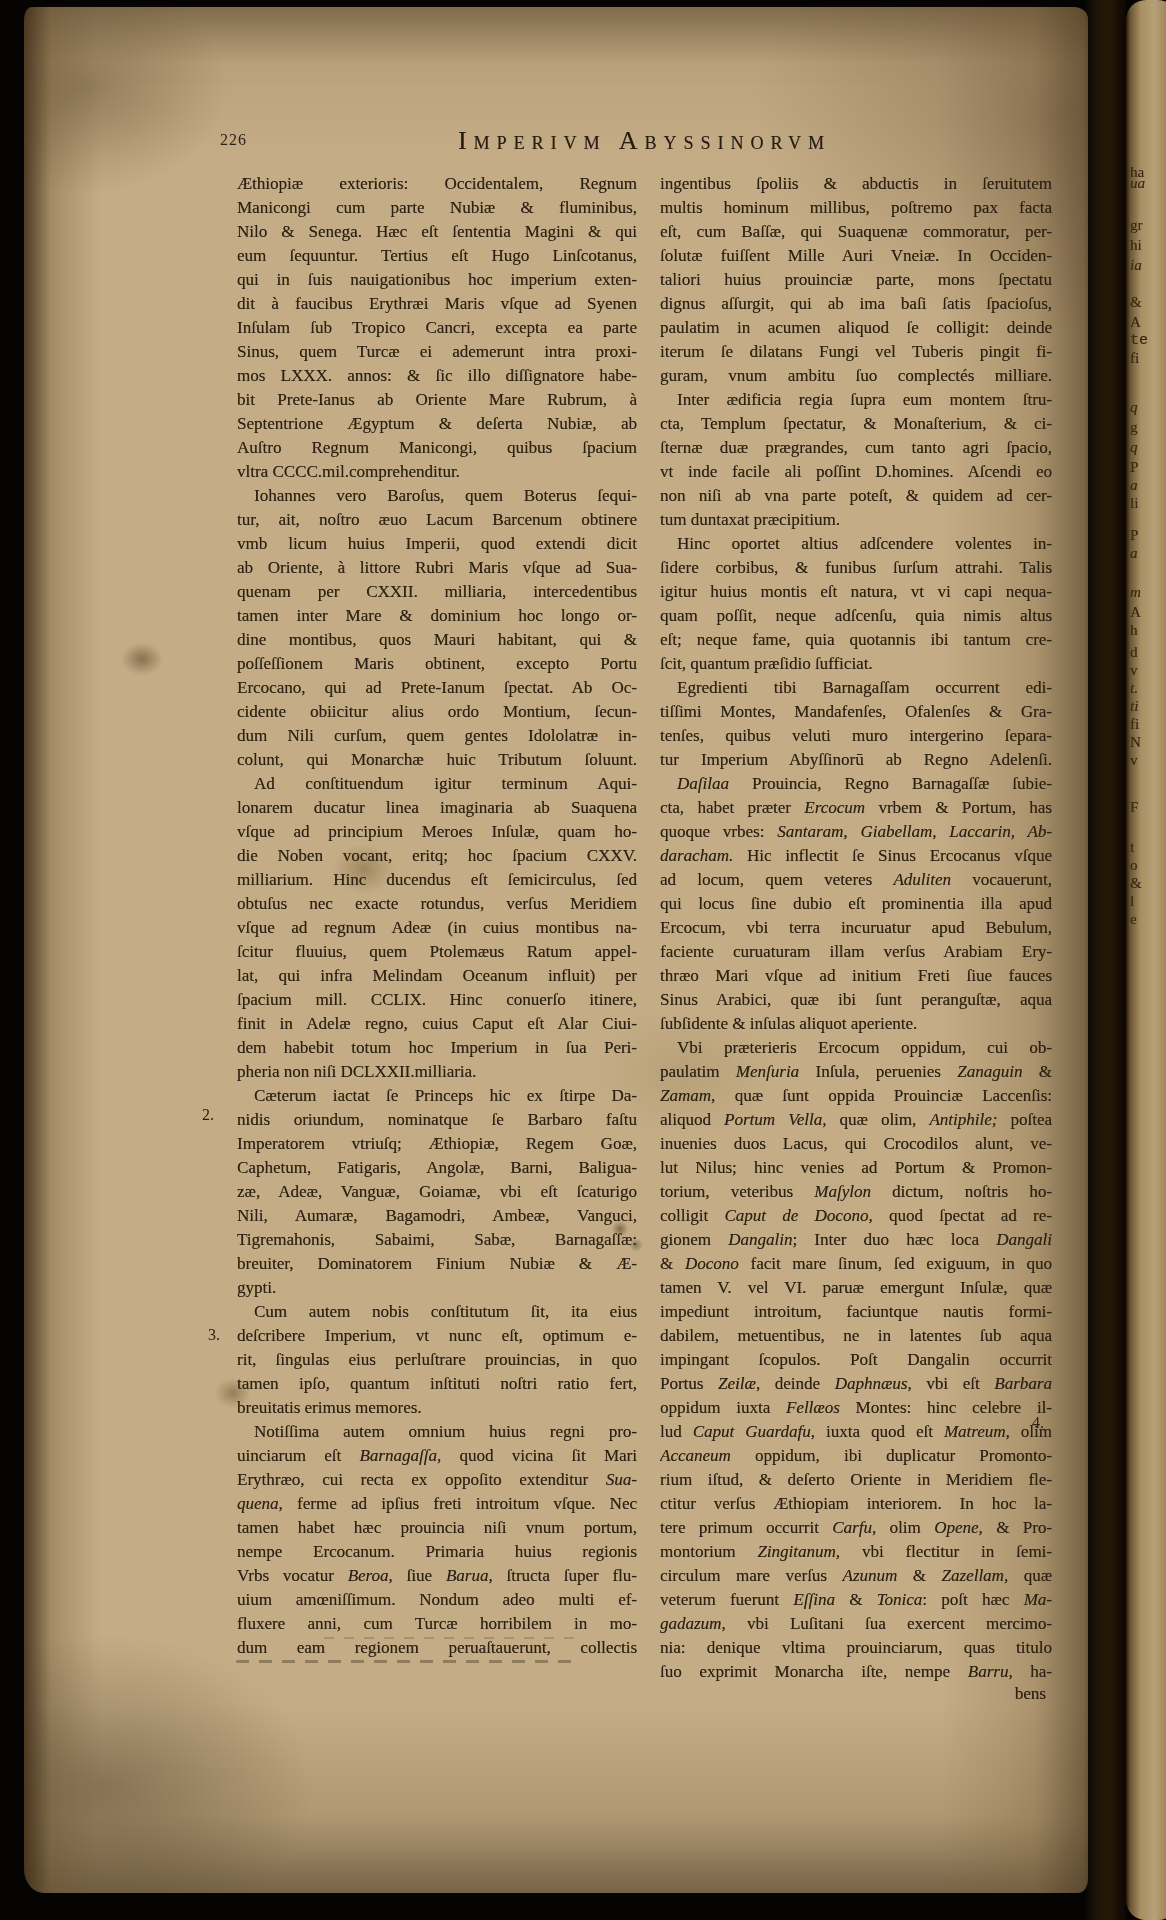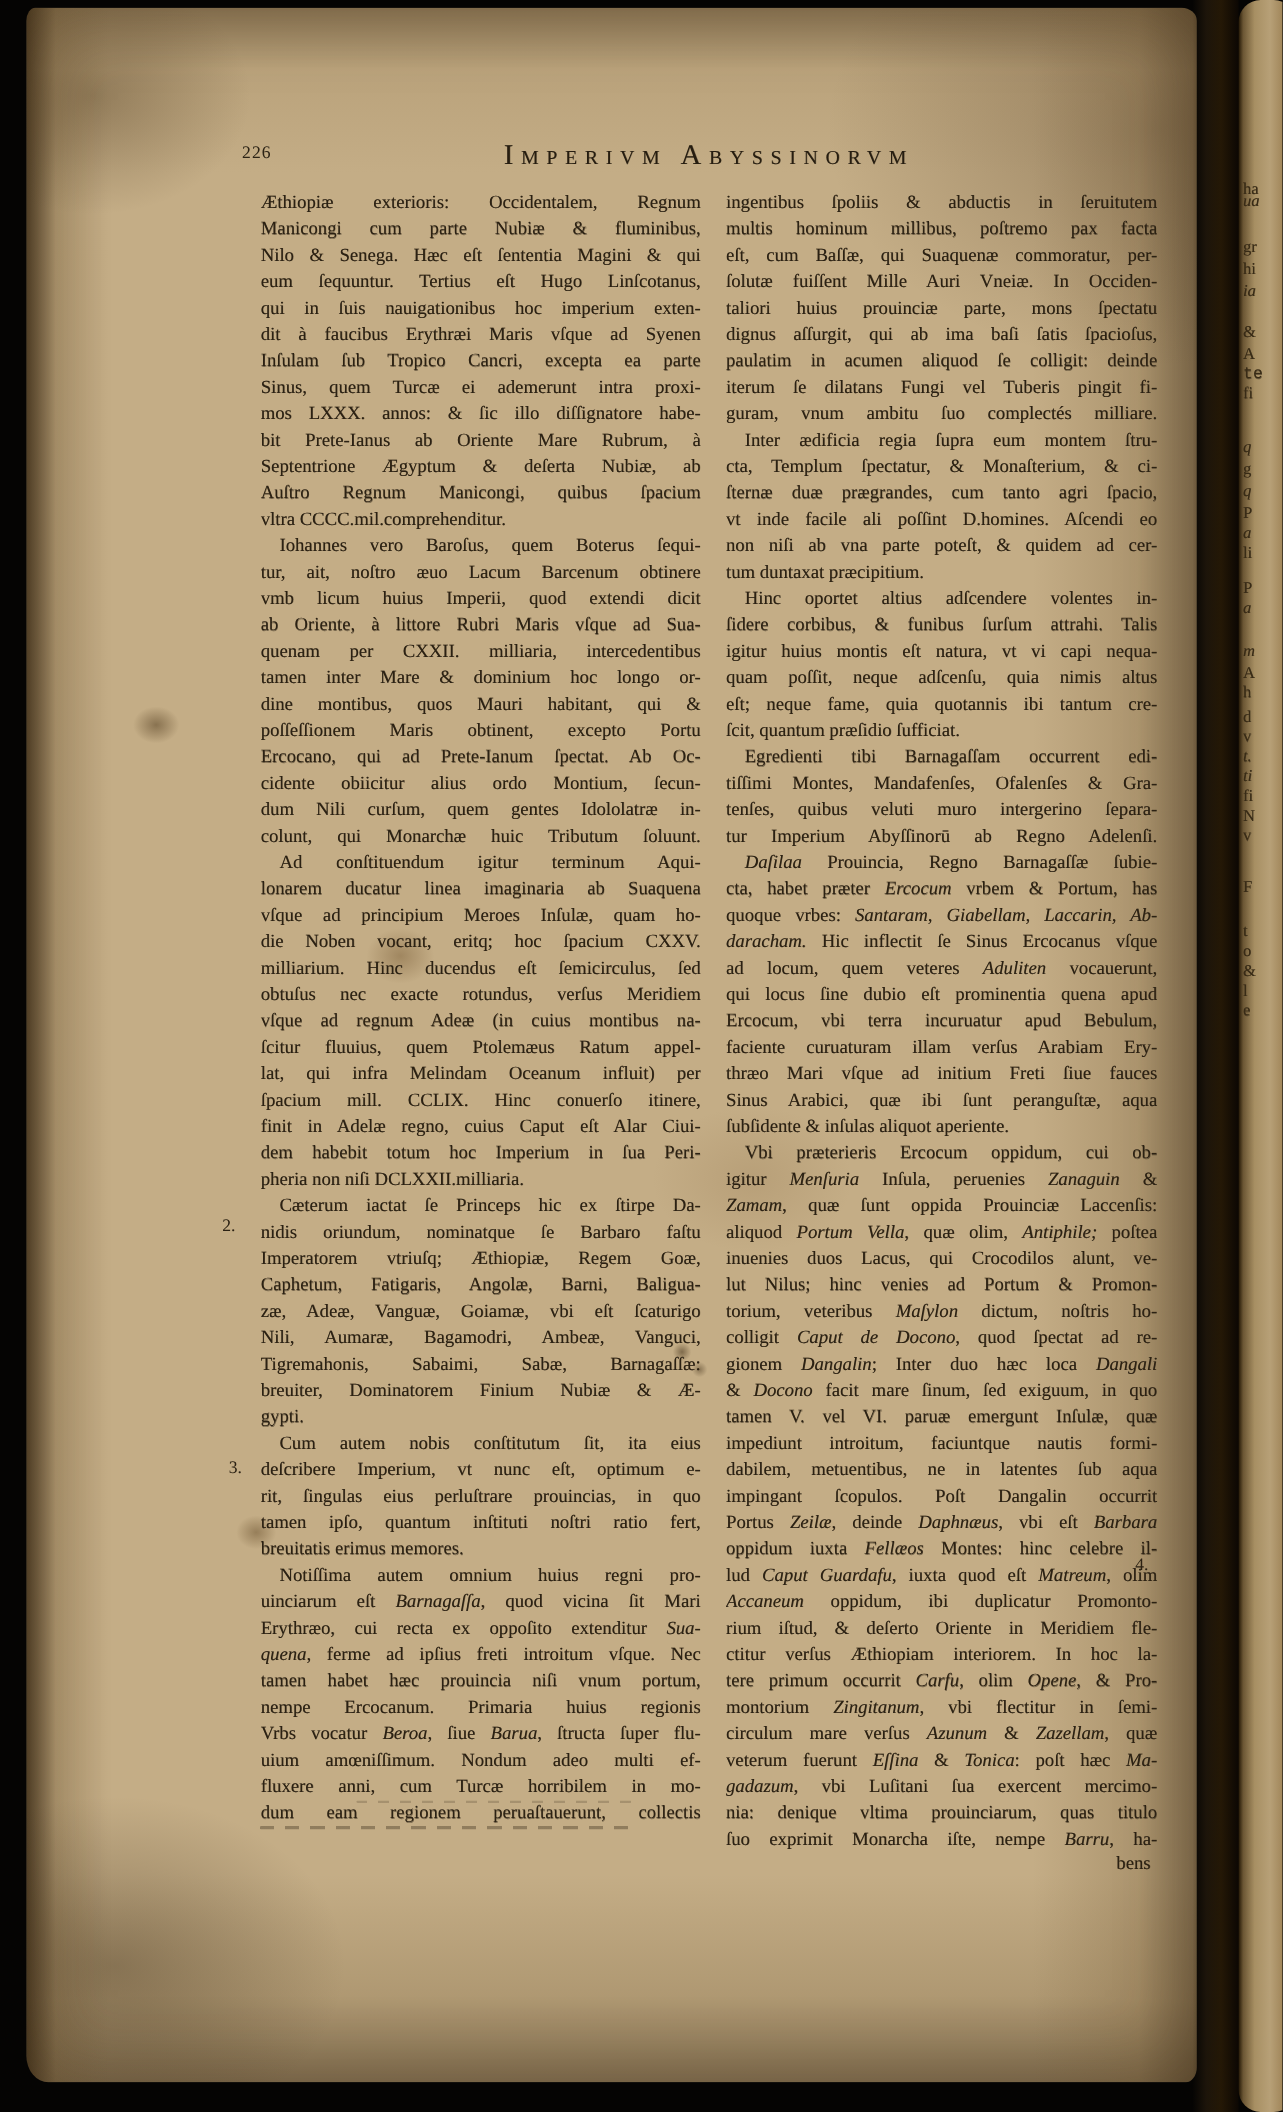--- a/index.html
+++ b/index.html
@@ -142,28 +142,28 @@
         <div class="line short"><span>ſcit, quantum præſidio ſufficiat.</span></div>
         <div class="line indent"><span>Egredienti tibi Barnagaſſam occurrent edi-</span></div>
         <div class="line"><span>tiſſimi Montes, Mandafenſes, Ofalenſes &amp; Gra-</span></div>
         <div class="line"><span>tenſes, quibus veluti muro intergerino ſepara-</span></div>
         <div class="line"><span>tur Imperium Abyſſinorū ab Regno Adelenſi.</span></div>
         <div class="line indent"><span class="it">Daſilaa</span><span> Prouincia, Regno Barnagaſſæ ſubie-</span></div>
         <div class="line"><span>cta, habet præter </span><span class="it">Ercocum</span><span> vrbem &amp; Portum, has</span></div>
         <div class="line"><span>quoque vrbes: </span><span class="it">Santaram, Giabellam, Laccarin, Ab-</span></div>
         <div class="line"><span class="it">daracham.</span><span> Hic inflectit ſe Sinus Ercocanus vſque</span></div>
         <div class="line"><span>ad locum, quem veteres </span><span class="it">Aduliten</span><span> vocauerunt,</span></div>
-        <div class="line"><span>qui locus ſine dubio eſt prominentia quena apud</span></div>
+        <div class="line"><span>qui locus ſine dubio eſt prominentia illa apud</span></div>
         <div class="line"><span>Ercocum, vbi terra incuruatur apud Bebulum,</span></div>
         <div class="line"><span>faciente curuaturam illam verſus Arabiam Ery-</span></div>
         <div class="line"><span>thræo Mari vſque ad initium Freti ſiue fauces</span></div>
         <div class="line"><span>Sinus Arabici, quæ ibi ſunt peranguſtæ, aqua</span></div>
         <div class="line short"><span>ſubſidente &amp; inſulas aliquot aperiente.</span></div>
         <div class="line indent"><span>Vbi præterieris Ercocum oppidum, cui ob-</span></div>
-        <div class="line"><span>igitur </span><span class="it">Menſuria</span><span> Inſula, peruenies </span><span class="it">Zanaguin</span><span> &amp;</span></div>
+        <div class="line"><span>paulatim </span><span class="it">Menſuria</span><span> Inſula, peruenies </span><span class="it">Zanaguin</span><span> &amp;</span></div>
         <div class="line"><span class="it">Zamam</span><span>, quæ ſunt oppida Prouinciæ Laccenſis:</span></div>
         <div class="line"><span>aliquod </span><span class="it">Portum Vella</span><span>, quæ olim, </span><span class="it">Antiphile;</span><span> poſtea</span></div>
         <div class="line"><span>inuenies duos Lacus, qui Crocodilos alunt, ve-</span></div>
         <div class="line"><span>lut Nilus; hinc venies ad Portum &amp; Promon-</span></div>
         <div class="line"><span>torium, veteribus </span><span class="it">Maſylon</span><span> dictum, noſtris ho-</span></div>
         <div class="line"><span>colligit </span><span class="it">Caput de Docono</span><span>, quod ſpectat ad re-</span></div>
         <div class="line"><span>gionem </span><span class="it">Dangalin</span><span>; Inter duo hæc loca </span><span class="it">Dangali</span></div>
         <div class="line"><span>&amp; </span><span class="it">Docono</span><span> facit mare ſinum, ſed exiguum, in quo</span></div>
         <div class="line"><span>tamen V. vel VI. paruæ emergunt Inſulæ, quæ</span></div>
         <div class="line"><span>impediunt introitum, faciuntque nautis formi-</span></div>

